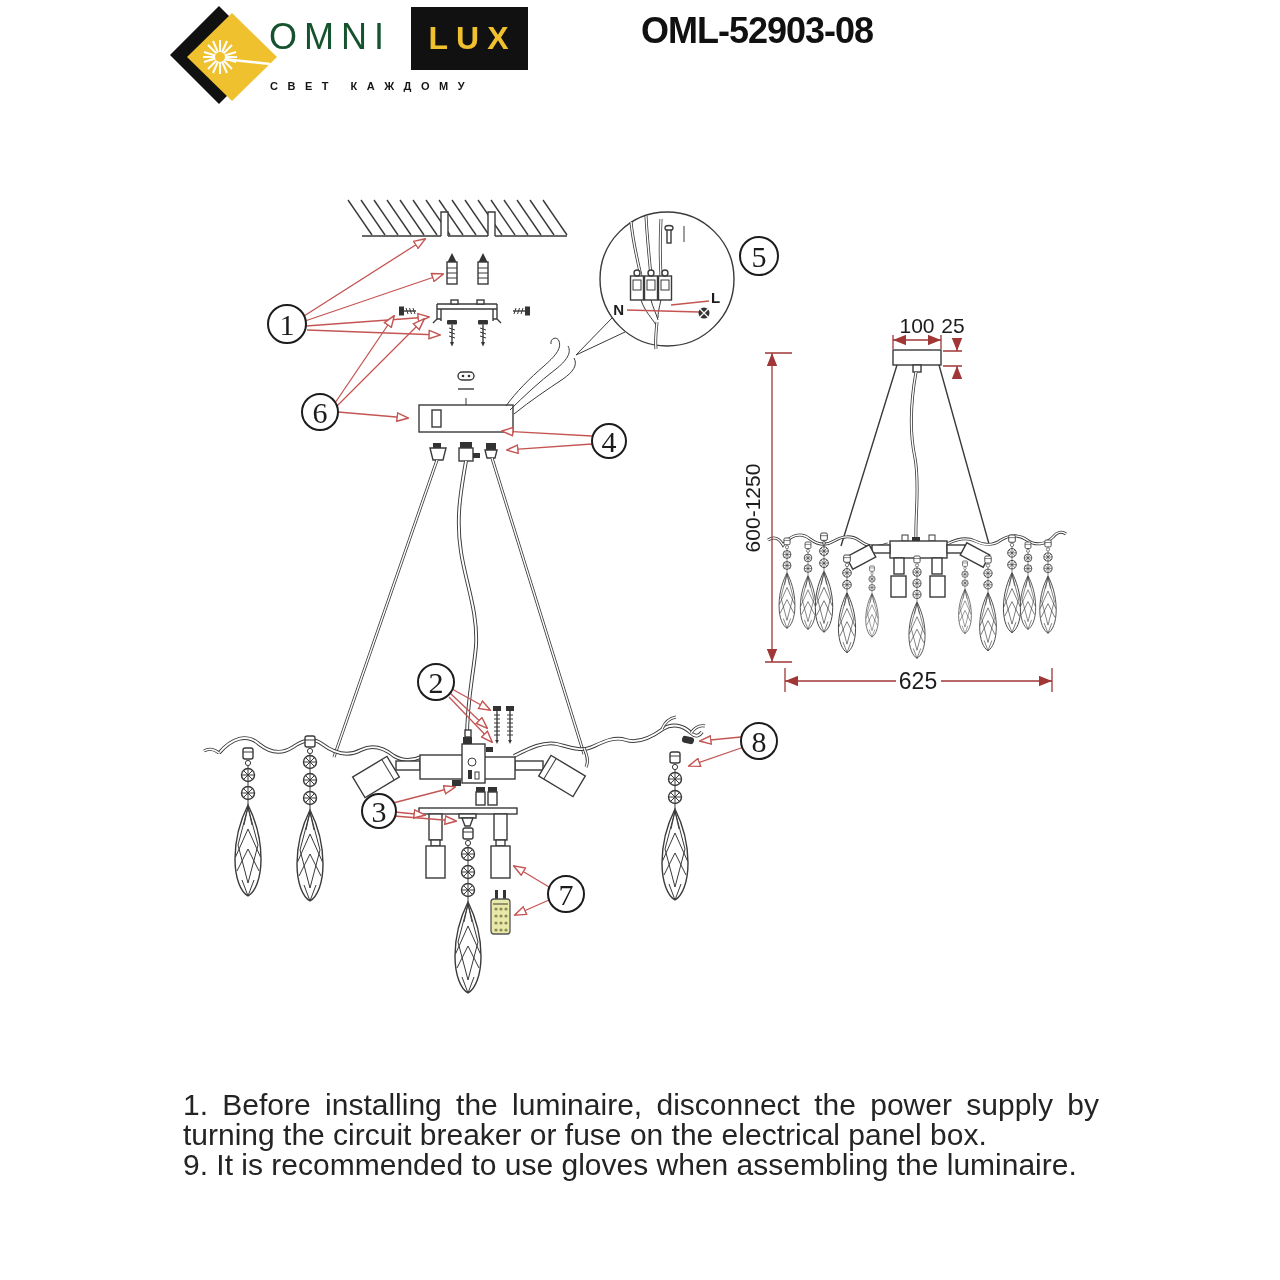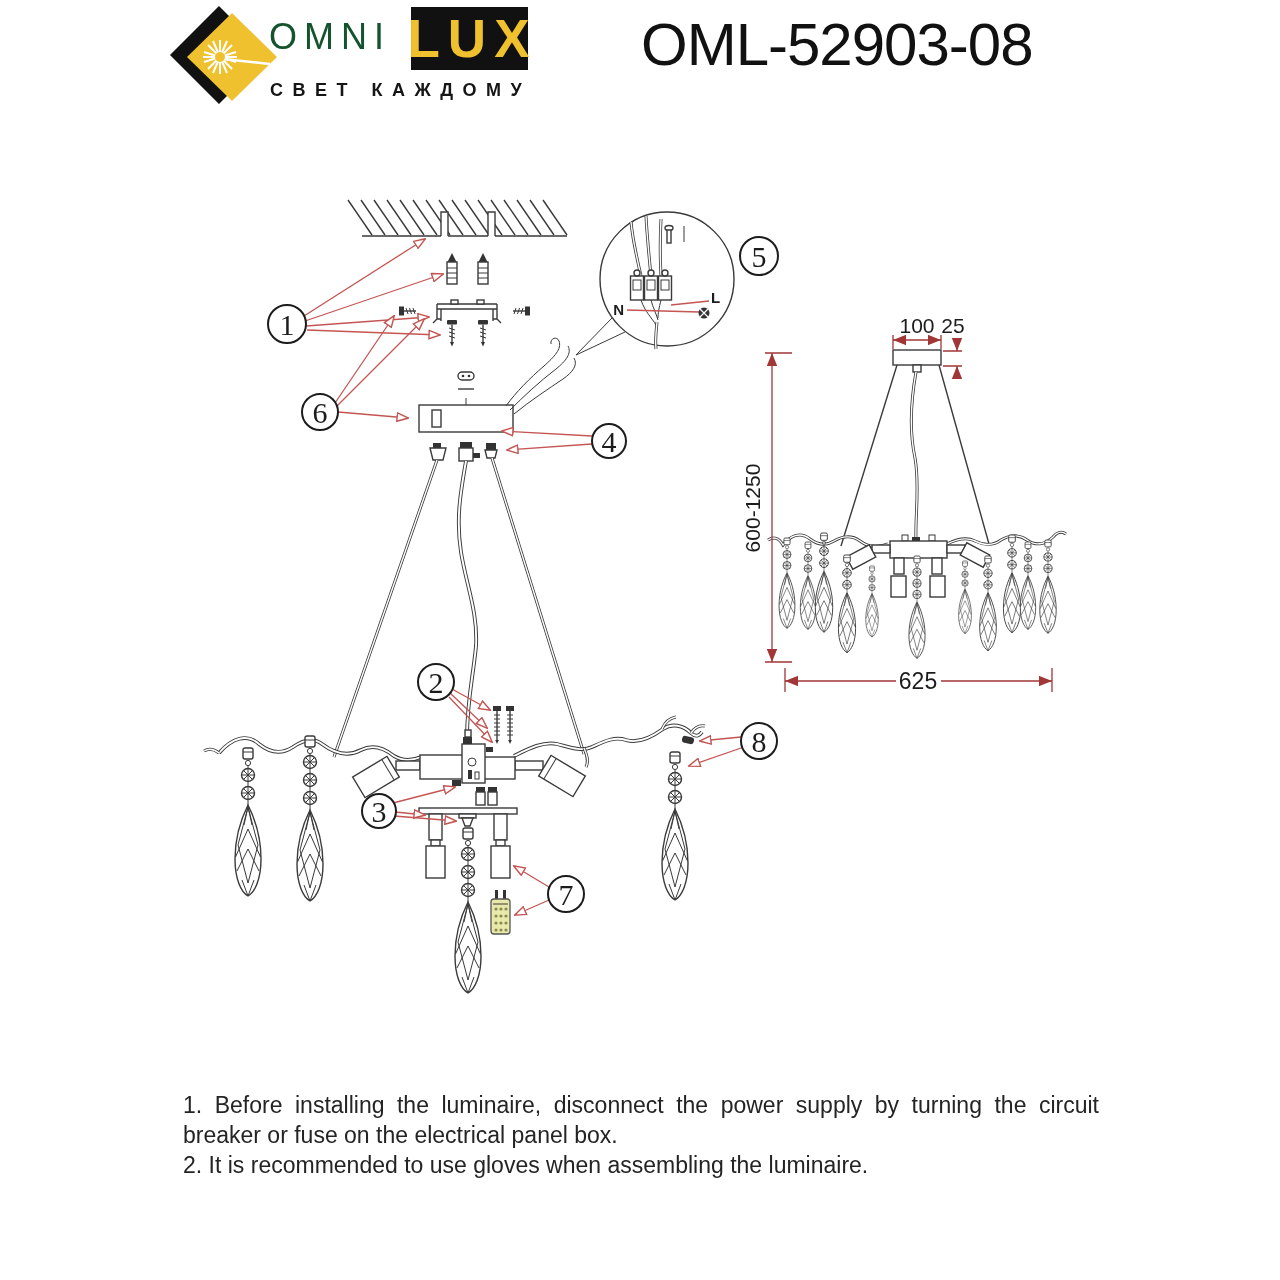--- a/index.html
+++ b/index.html
@@ -3,45 +3,45 @@
 <meta charset="utf-8">
 <style>
   html,body{margin:0;padding:0;background:#ffffff;}
   .page{position:relative;width:1280px;height:1280px;background:#ffffff;overflow:hidden;
         font-family:"Liberation Sans",sans-serif;}
   
   .brand{position:absolute;left:170px;top:4px;width:372px;height:102px;}
   .brand-name{position:absolute;left:99px;top:12px;font-size:36px;font-weight:400;
               letter-spacing:7px;color:#14532d;}
   .lux-badge{position:absolute;left:241px;top:3px;width:117px;height:63px;background:#111;
-             color:#f0c12f;font-size:53px;font-weight:700;letter-spacing:8px;
+             color:#f0c12f;font-size:32px;font-weight:700;letter-spacing:8px;
              display:flex;align-items:center;justify-content:center;padding-left:6px;box-sizing:border-box;}
-  .tagline{position:absolute;left:100px;top:76px;font-size:18px;font-weight:700;
+  .tagline{position:absolute;left:100px;top:76px;font-size:11px;font-weight:700;
            letter-spacing:9.5px;color:#151515;white-space:nowrap;}
-  .model{position:absolute;left:641px;top:10px;font-size:60px;font-weight:400;
+  .model{position:absolute;left:641px;top:10px;font-size:36px;font-weight:700;
          letter-spacing:-1px;color:#111;}
   
   svg.diag{position:absolute;left:0;top:0;}
   .ln{stroke:#3a3a3a;fill:none;stroke-width:1.4px;}
   .thin{stroke-width:1px;}
   .lnw{fill:#ffffff;stroke:#3a3a3a;stroke-width:1.4px;}
   .blk{fill:#333;stroke:none;}
   .red{stroke:#c45553;fill:none;stroke-width:1.3px;}
   .dim{stroke:#a03636;fill:none;stroke-width:1.3px;}
   .db{stroke:#3a3a3a;fill:none;stroke-width:3.8px;}
   .dw{stroke:#fff;fill:none;stroke-width:1.9px;}
   .db2{stroke:#3a3a3a;fill:none;stroke-width:3px;}
   .dw2{stroke:#fff;fill:none;stroke-width:1.4px;}
   .co circle{fill:#fff;stroke:#1c1c1c;stroke-width:2px;}
   .co text{font:30px "Liberation Serif",serif;fill:#1c1c1c;text-anchor:middle;}
   .dimtxt{font:21px "Liberation Sans",sans-serif;fill:#1c1c1c;text-anchor:middle;}
   .wlabel{font:bold 15px "Liberation Sans",sans-serif;fill:#1c1c1c;}
   
   .instructions{position:absolute;left:183px;top:1090px;width:916px;color:#242424;
-                font-size:23px;line-height:30px;}
+                font-size:30px;line-height:30px;}
   .instructions p{margin:0;text-align:justify;}
 </style>
 </head>
 <body>
 
 <div class="page">
 
   <div class="brand">
     <svg width="112" height="102" viewBox="0 0 112 102">
       <path d="M55,8 L12,51 L55,94" stroke="#111" stroke-width="17" fill="none"></path>
@@ -428,16 +428,16 @@
       </g>
       <text class="dimtxt" x="917" y="333">100</text>
       <text class="dimtxt" x="953" y="333">25</text>
       <text class="dimtxt" transform="translate(760,508) rotate(-90)">600-1250</text>
       <text class="dimtxt" x="918" y="689" style="font-size:23px">625</text>
     </g>
   </svg>
 
   <div class="instructions">
     <p>1. Before installing the luminaire, disconnect the power supply by turning the circuit breaker or fuse on the electrical panel box.</p>
-    <p>2. It is recommended to use gloves when assembling the luminaire.</p>
+    <p>9. It is recommended to use gloves when assembling the luminaire.</p>
   </div>
 
 </div>
 
 </body></html>

